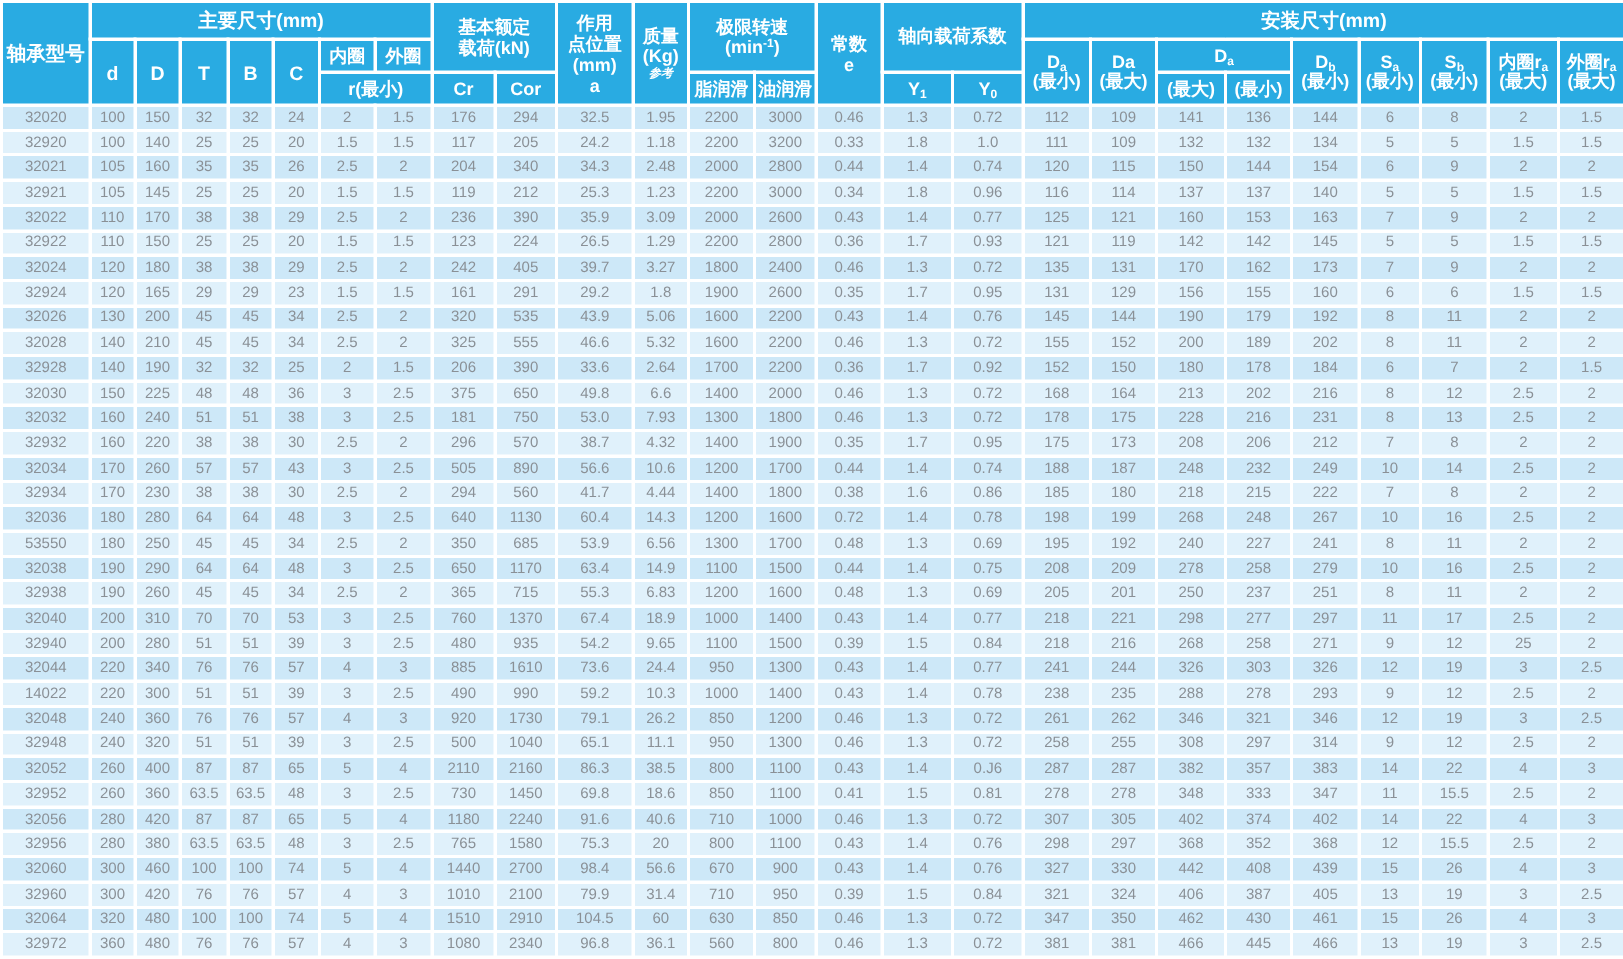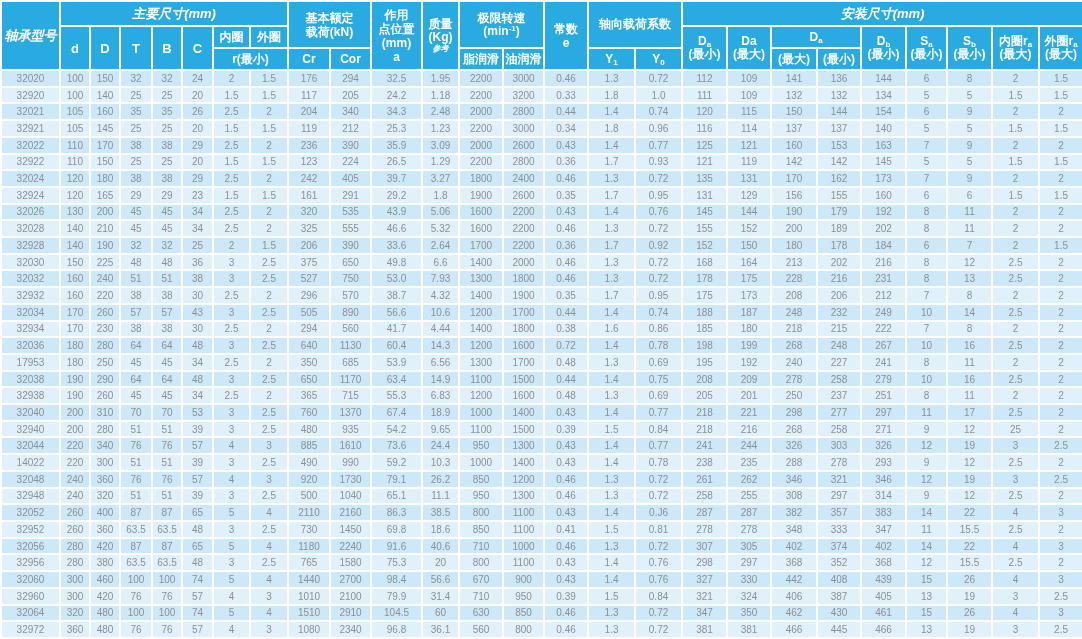--- a/index.html
+++ b/index.html
@@ -30,21 +30,21 @@
   thead th{
     background:var(--header-bg);
     color:var(--header-text);
     font-weight:bold;
     font-size:12px;
     line-height:13px;
   }
   tr.h1{height:25px;}
   tr.h2{height:22px;}
   tr.h3{height:22px;margin-top:20px;}
-  th.grp{font-size:13px;font-style:italic;}
+  th.grp{font-size:13px;}
   th.letter{font-size:13px;}
   th.pre{white-space:pre-line;font-size:12px;line-height:14px;}
   th .small{font-size:8px;line-height:9px;font-style:italic;}
   th sub{font-size:8px;vertical-align:-2px;line-height:0;}
   th sup{font-size:8px;vertical-align:4px;line-height:0;}
   th .l2{line-height:13px;}
   tbody td{
     font-size:10px;
     color:var(--body-text);
   }
@@ -498,21 +498,21 @@
       </tr>
       <tr class="odd">
         <td>32032</td>
         <td>160</td>
         <td>240</td>
         <td>51</td>
         <td>51</td>
         <td>38</td>
         <td>3</td>
         <td>2.5</td>
-        <td>527</td>
+        <td>181</td>
         <td>750</td>
         <td>53.0</td>
         <td>7.93</td>
         <td>1300</td>
         <td>1800</td>
         <td>0.46</td>
         <td>1.3</td>
         <td>0.72</td>
         <td>178</td>
         <td>175</td>
@@ -630,21 +630,21 @@
         <td>199</td>
         <td>268</td>
         <td>248</td>
         <td>267</td>
         <td>10</td>
         <td>16</td>
         <td>2.5</td>
         <td>2</td>
       </tr>
       <tr class="even">
-        <td>17953</td>
+        <td>53550</td>
         <td>180</td>
         <td>250</td>
         <td>45</td>
         <td>45</td>
         <td>34</td>
         <td>2.5</td>
         <td>2</td>
         <td>350</td>
         <td>685</td>
         <td>53.9</td>

